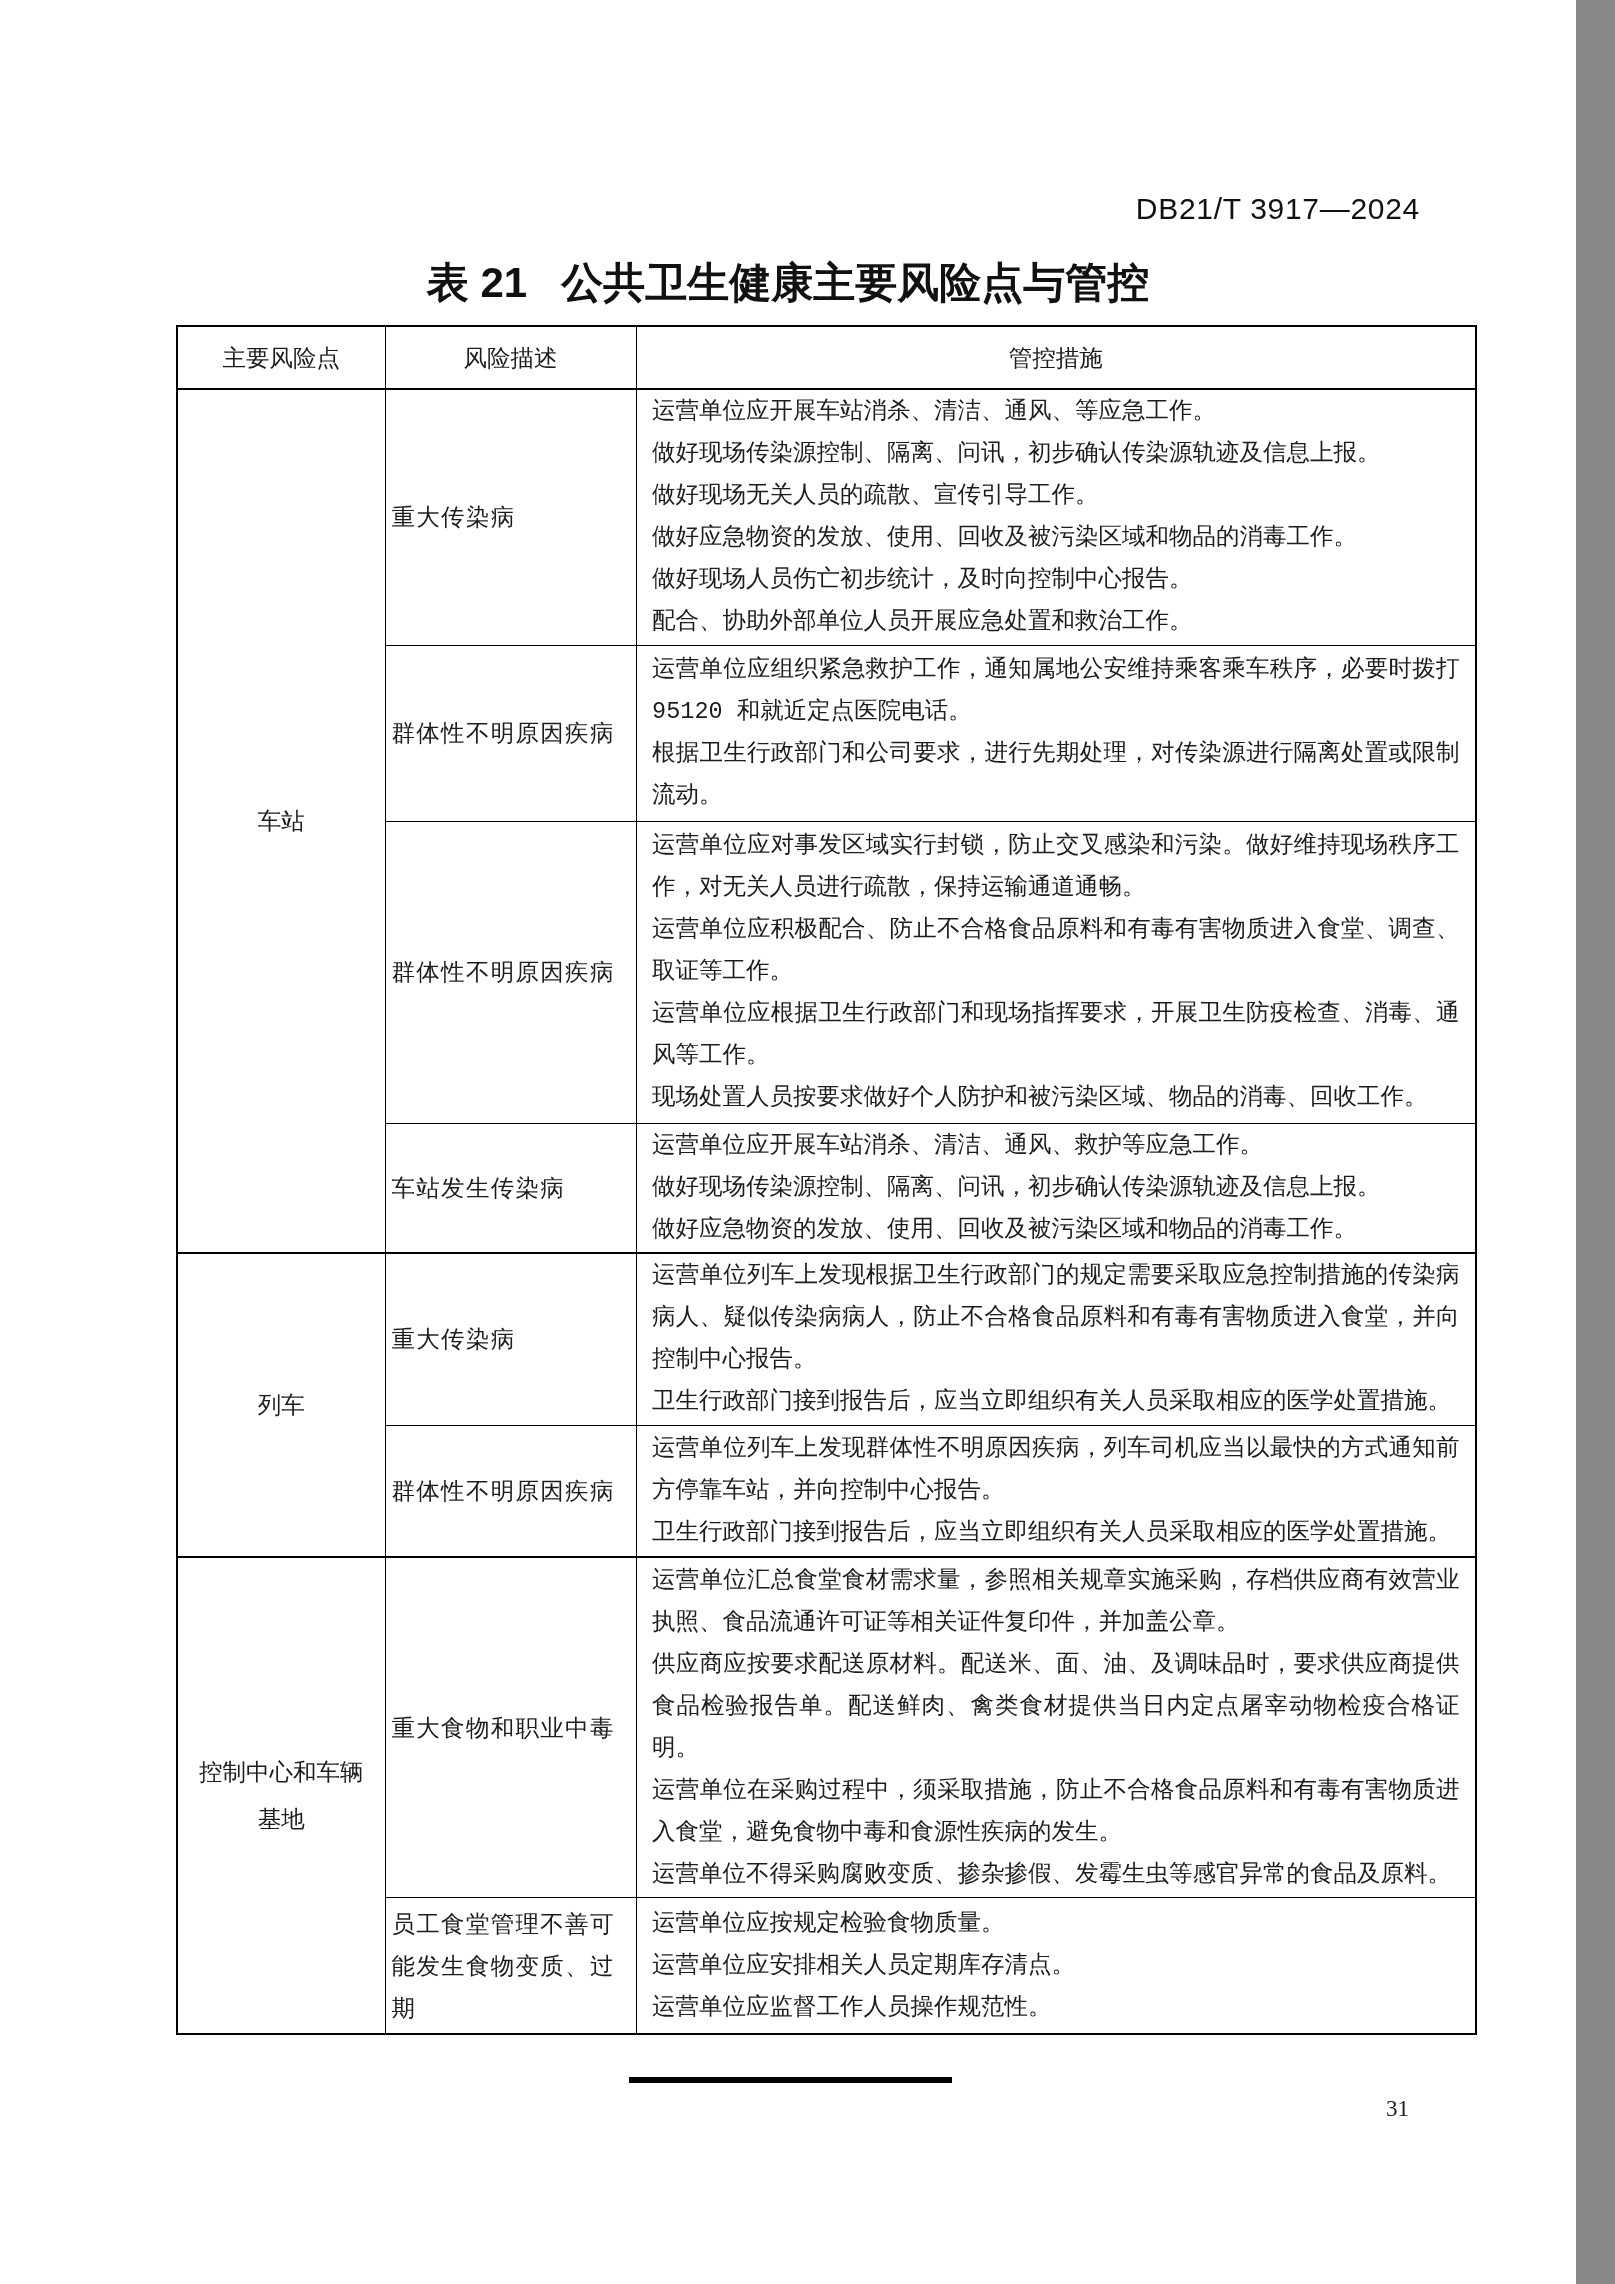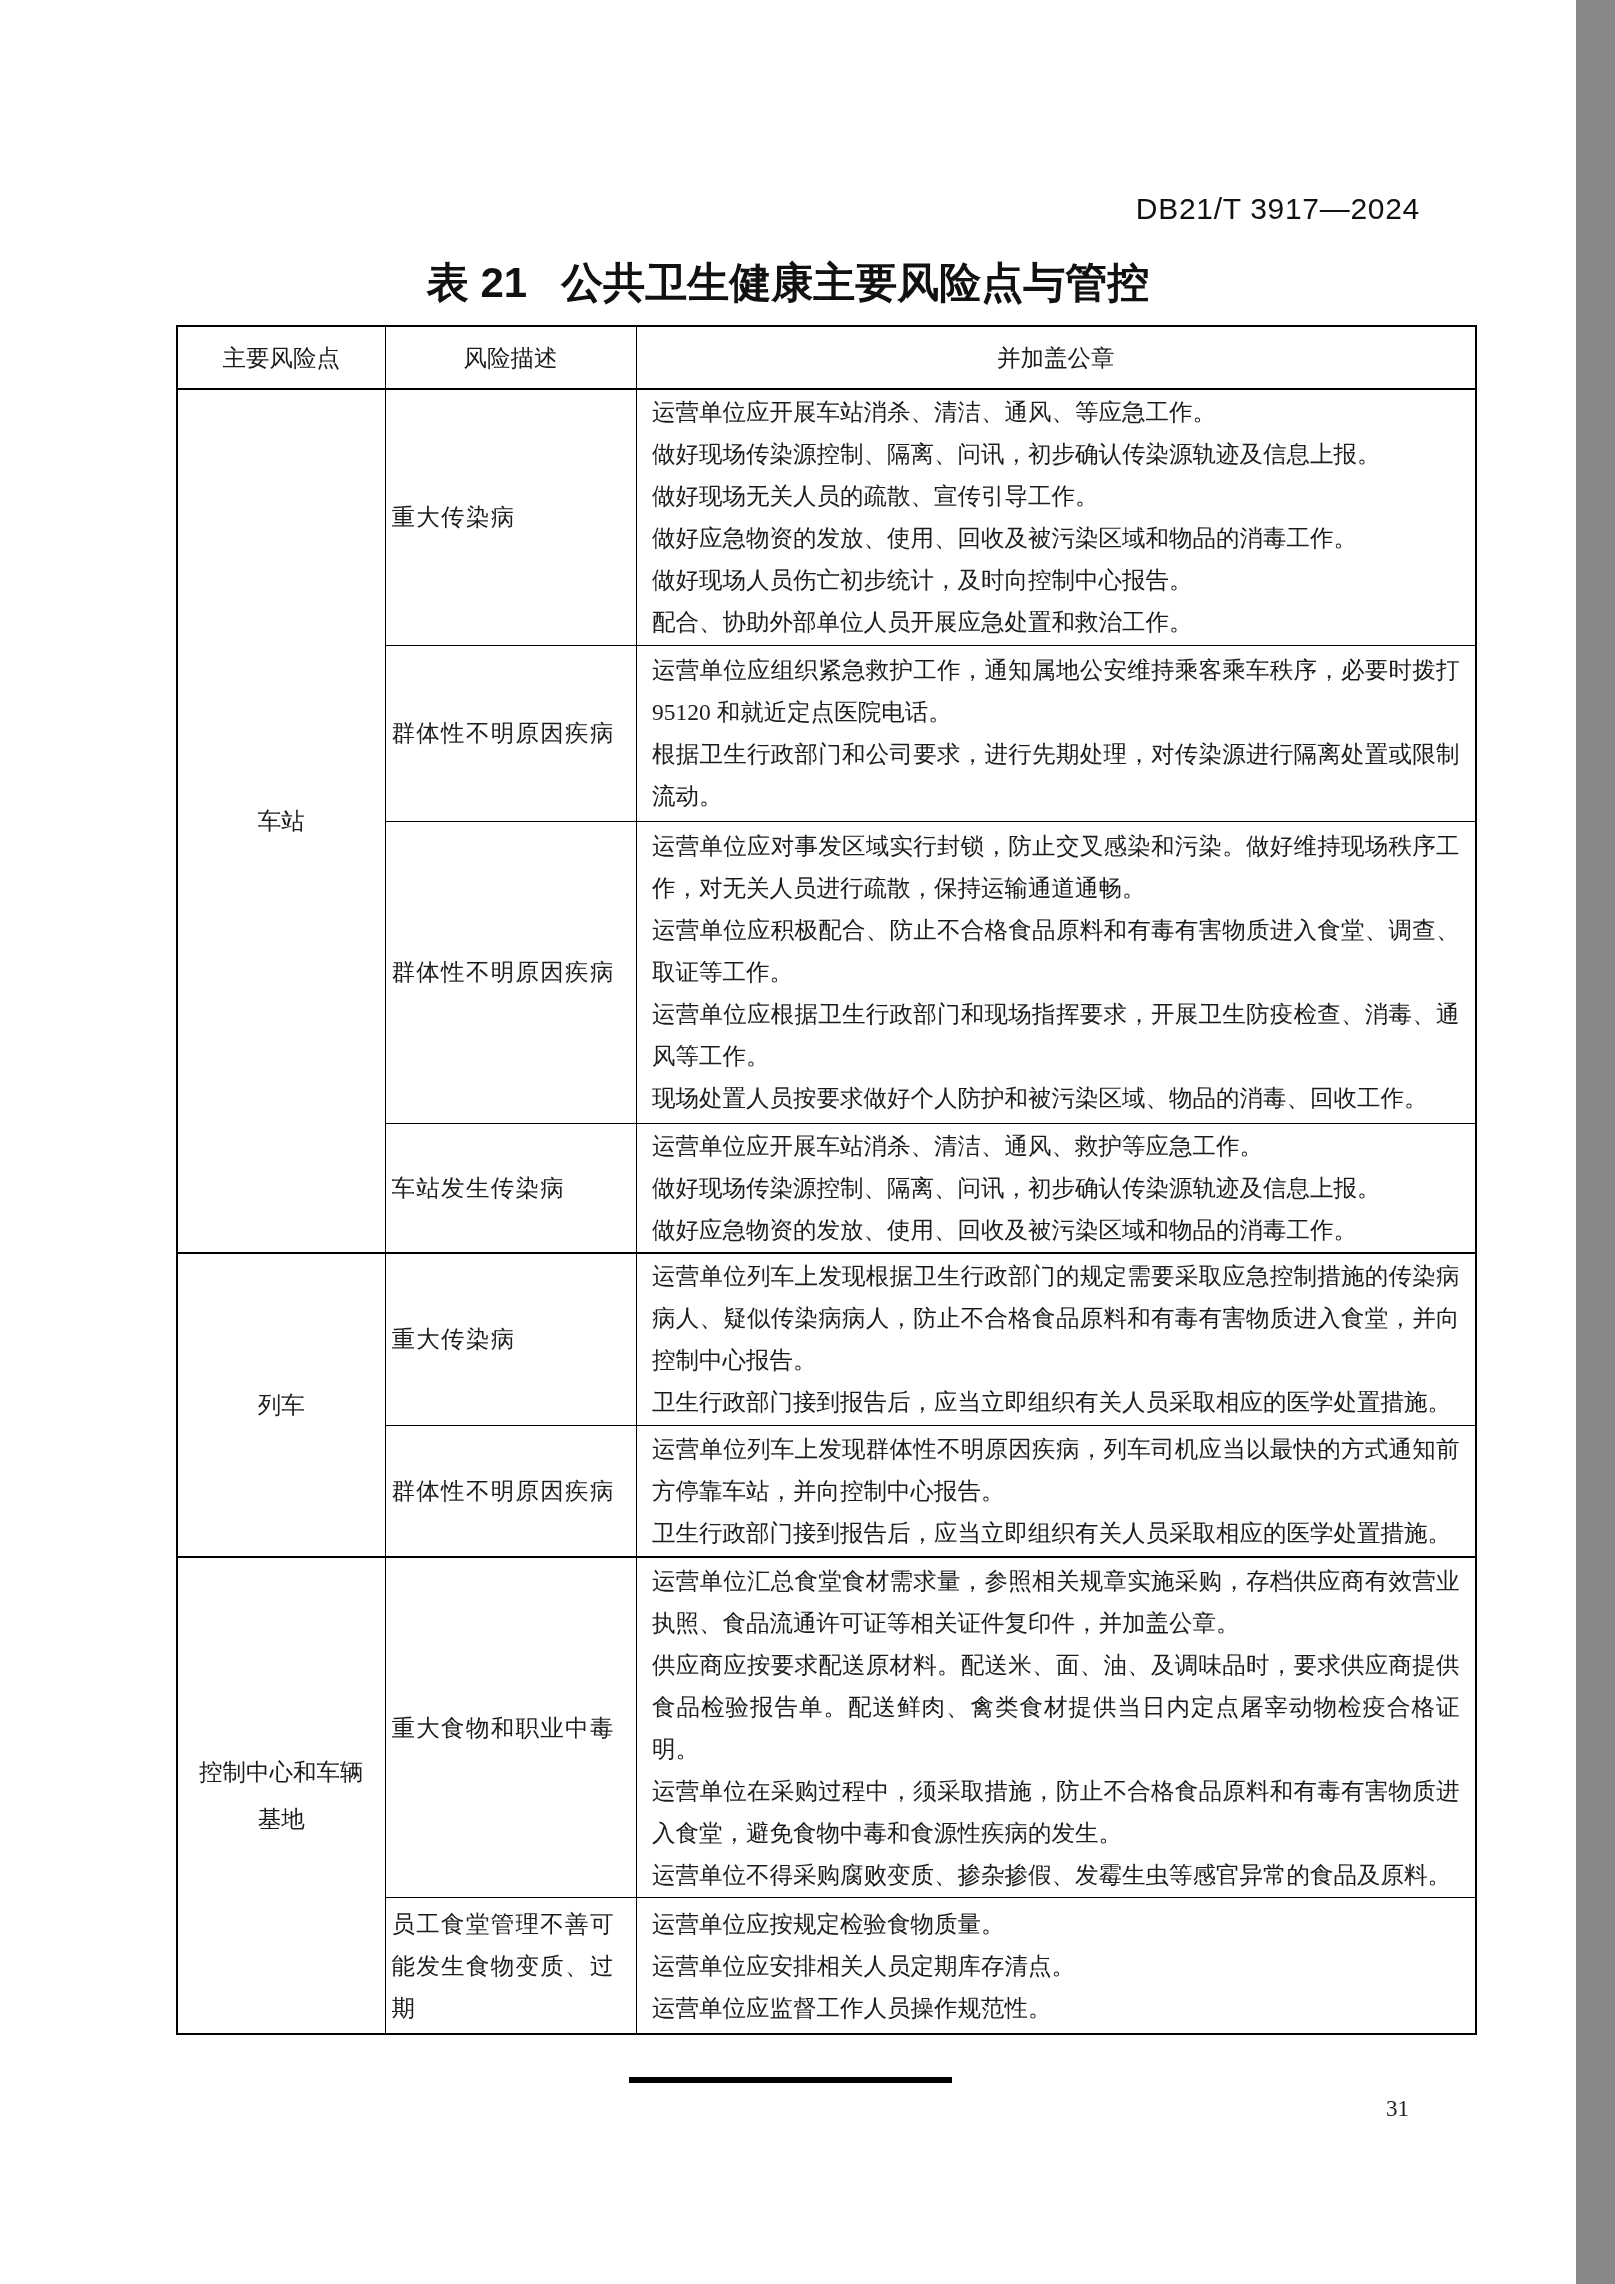--- a/index.html
+++ b/index.html
@@ -59,20 +59,21 @@
     line-height:47px;
   }
   td.cell-description{
     text-align:left;
     padding:0 6px;
     line-height:42px;
     letter-spacing:1.3px;
   }
   td.cell-measures{
     padding:1.3px 15.6px;
+    font-family:Liberation Mono, monospace;
   }
   .measure{
     margin:0;
     line-height:42px;
     text-align:justify;
   }
   tr.r1{height:254px;}
   tr.r2{height:176px;}
   tr.r3{height:302px;}
   tr.r4{height:124px;}
@@ -105,21 +106,21 @@
   <table class="risk-table">
     <colgroup>
       <col style="width:208px">
       <col style="width:251px">
       <col style="width:840px">
     </colgroup>
     <tbody>
         <tr class="head-row">
       <th>主要风险点</th>
       <th>风险描述</th>
-      <th>并加盖公章</th>
+      <th>管控措施</th>
     </tr>
 
     <tr class="r1">
       <td class="cell-risk-point" rowspan="4">车站</td>
       <td class="cell-description">重大传染病</td>
       <td class="cell-measures">
         <p class="measure">运营单位应开展车站消杀、清洁、通风、等应急工作。</p>
         <p class="measure">做好现场传染源控制、隔离、问讯，初步确认传染源轨迹及信息上报。</p>
         <p class="measure">做好现场无关人员的疏散、宣传引导工作。</p>
         <p class="measure">做好应急物资的发放、使用、回收及被污染区域和物品的消毒工作。</p>

